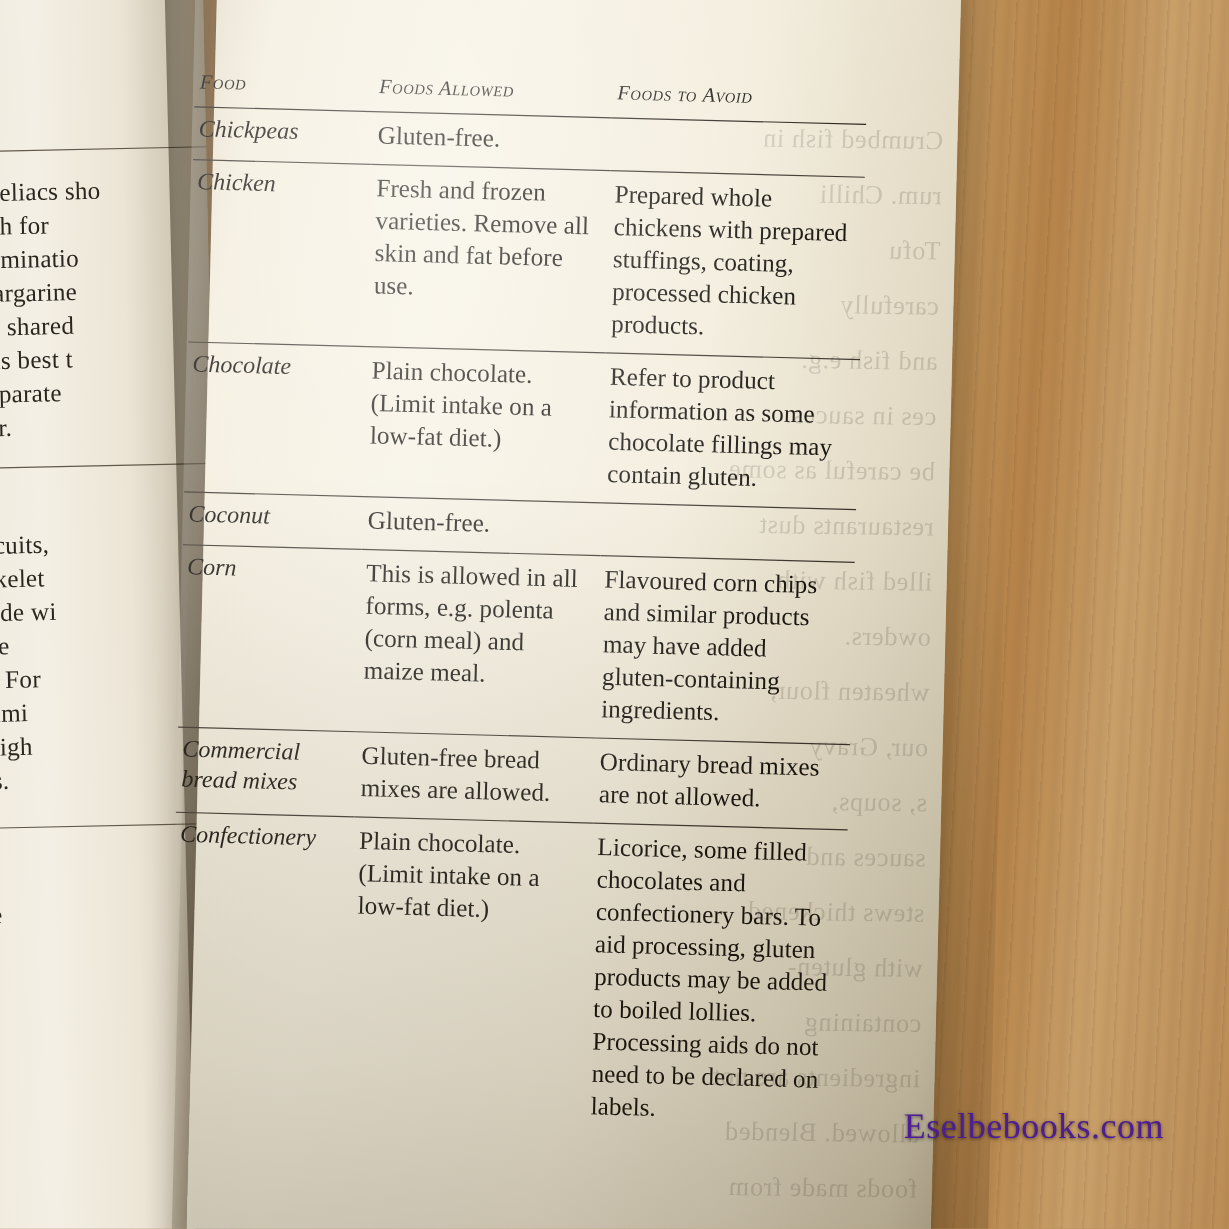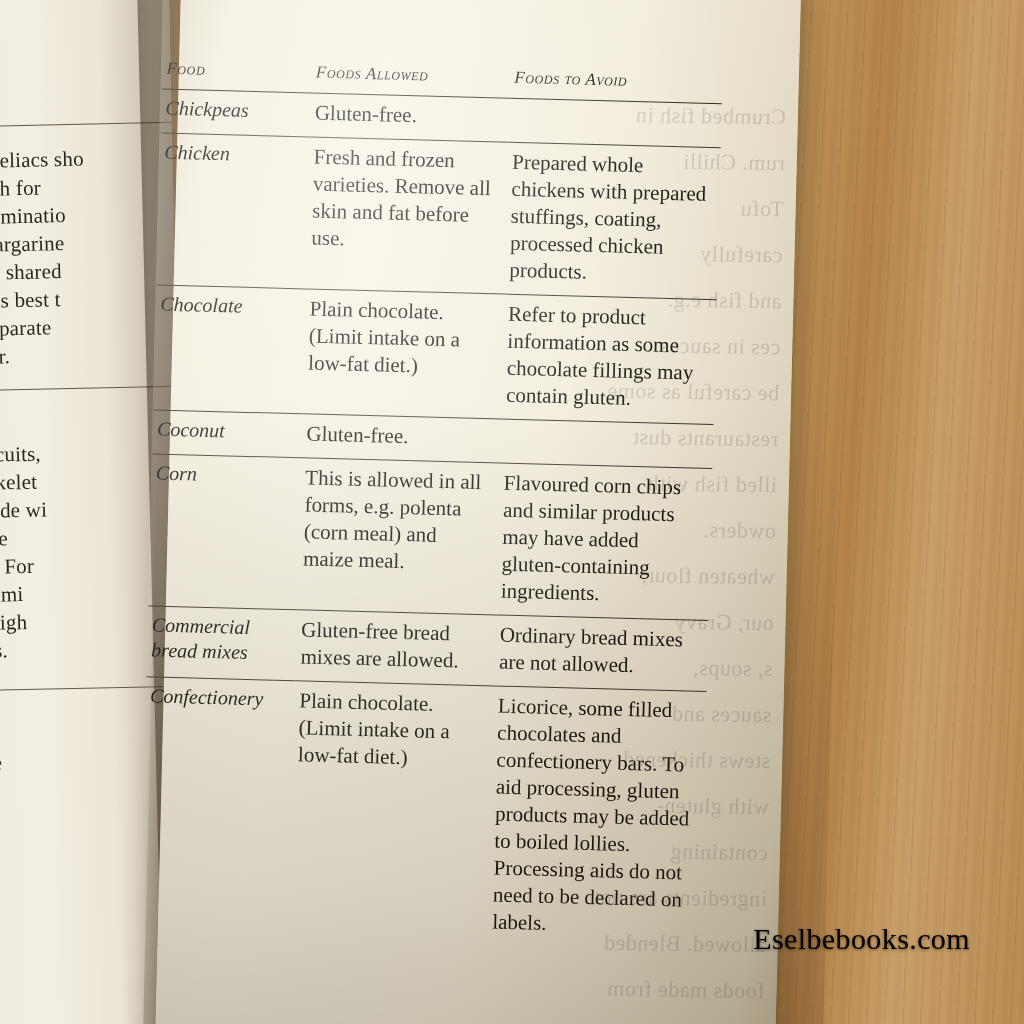--- a/index.html
+++ b/index.html
@@ -195,21 +195,21 @@
     background: linear-gradient(180deg, rgba(70,55,30,0.0), rgba(70,55,30,0.16) 70%, rgba(60,45,20,0.26));
     transform: rotate(1.4deg);
     pointer-events: none;
   }
 
   
   .watermark {
     position: absolute;
     right: 54px;
     bottom: 68px;
-    color: #000000;
+    color: #4c1d95;
     font-family: "Liberation Serif", serif;
     font-size: 30px;
     letter-spacing: .4px;
     text-shadow: 0 1px 3px rgba(0,0,0,0.55);
     pointer-events: none;
   }
 </style>
 </head>
 <body>
 

